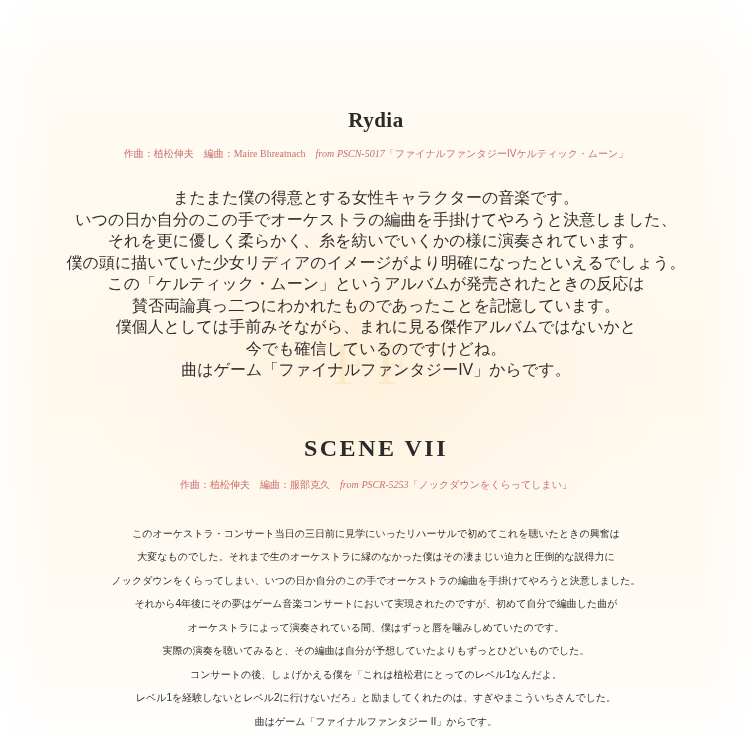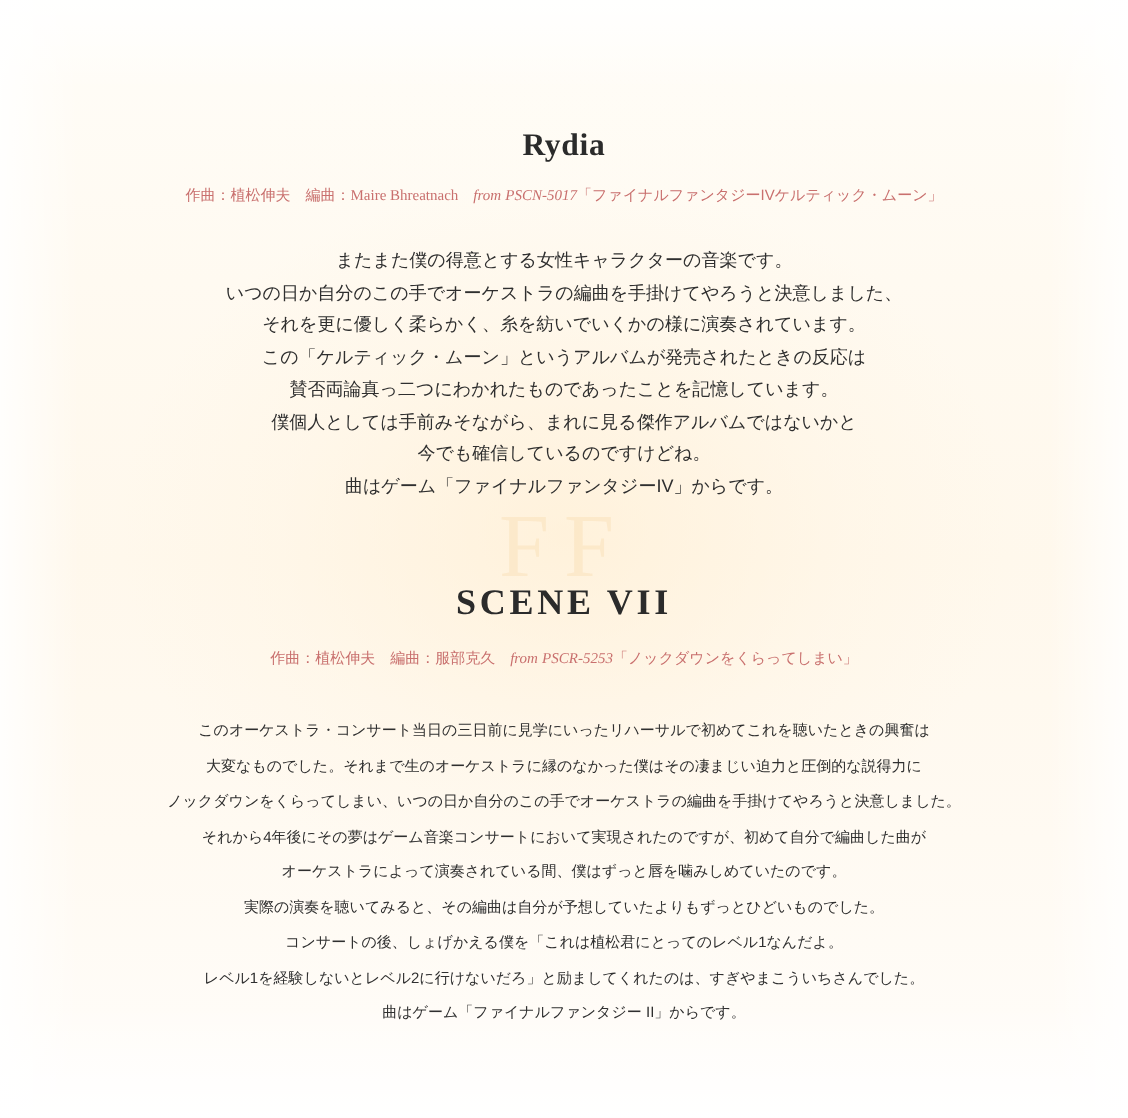--- a/index.html
+++ b/index.html
@@ -51,21 +51,21 @@
   .content {
     position: relative;
     z-index: 2;
     padding: 0 46px;
   }
 
   .track {
     text-align: center;
   }
 
-  .track-1 { padding-top: 84px; }
+  .track-1 { padding-top: 108px; }
   .track-2 { padding-top: 54px; }
 
   .track-title {
     font-family: "Liberation Serif", serif;
     font-size: 21px;
     font-weight: bold;
     color: #2b2b2b;
     letter-spacing: 0.5px;
     margin-bottom: 14px;
   }
@@ -85,21 +85,21 @@
     font-family: "Liberation Serif", serif;
   }
   .credits .ital {
     font-style: italic;
     font-family: "Liberation Serif", serif;
   }
 
   .body-text {
     font-family: "Liberation Sans", sans-serif;
     color: #2f2f2f;
-    font-size: 12px;
+    font-size: 16px;
     line-height: 21.5px;
   }
 
   .body-text p {
     margin: 0;
     white-space: nowrap;
   }
 
   .track-2 .body-text {
     font-size: 10px;
@@ -128,20 +128,21 @@
 
       <div class="credits">
         <span>作曲：植松伸夫</span><span>　</span><span>編曲：</span><span class="lat">Maire Bhreatnach</span><span>　</span><span class="ital">from</span>
         <span class="ital">PSCN-5017</span><span>「ファイナルファンタジーIVケルティック・ムーン」</span>
       </div>
 
       <div class="body-text">
         <p>またまた僕の得意とする女性キャラクターの音楽です。</p>
         <p>いつの日か自分のこの手でオーケストラの編曲を手掛けてやろうと決意しました、</p>
         <p>それを更に優しく柔らかく、糸を紡いでいくかの様に演奏されています。</p>
+        <p>僕の頭に描いていた少女リディアのイメージがより明確になったといえるでしょう。</p>
         <p>この「ケルティック・ムーン」というアルバムが発売されたときの反応は</p>
         <p>賛否両論真っ二つにわかれたものであったことを記憶しています。</p>
         <p>僕個人としては手前みそながら、まれに見る傑作アルバムではないかと</p>
         <p>今でも確信しているのですけどね。</p>
         <p>曲はゲーム「ファイナルファンタジーIV」からです。</p>
       </div>
     </section>
 
     <section class="track track-2">
       <div class="track-title spaced">SCENE VII</div>

